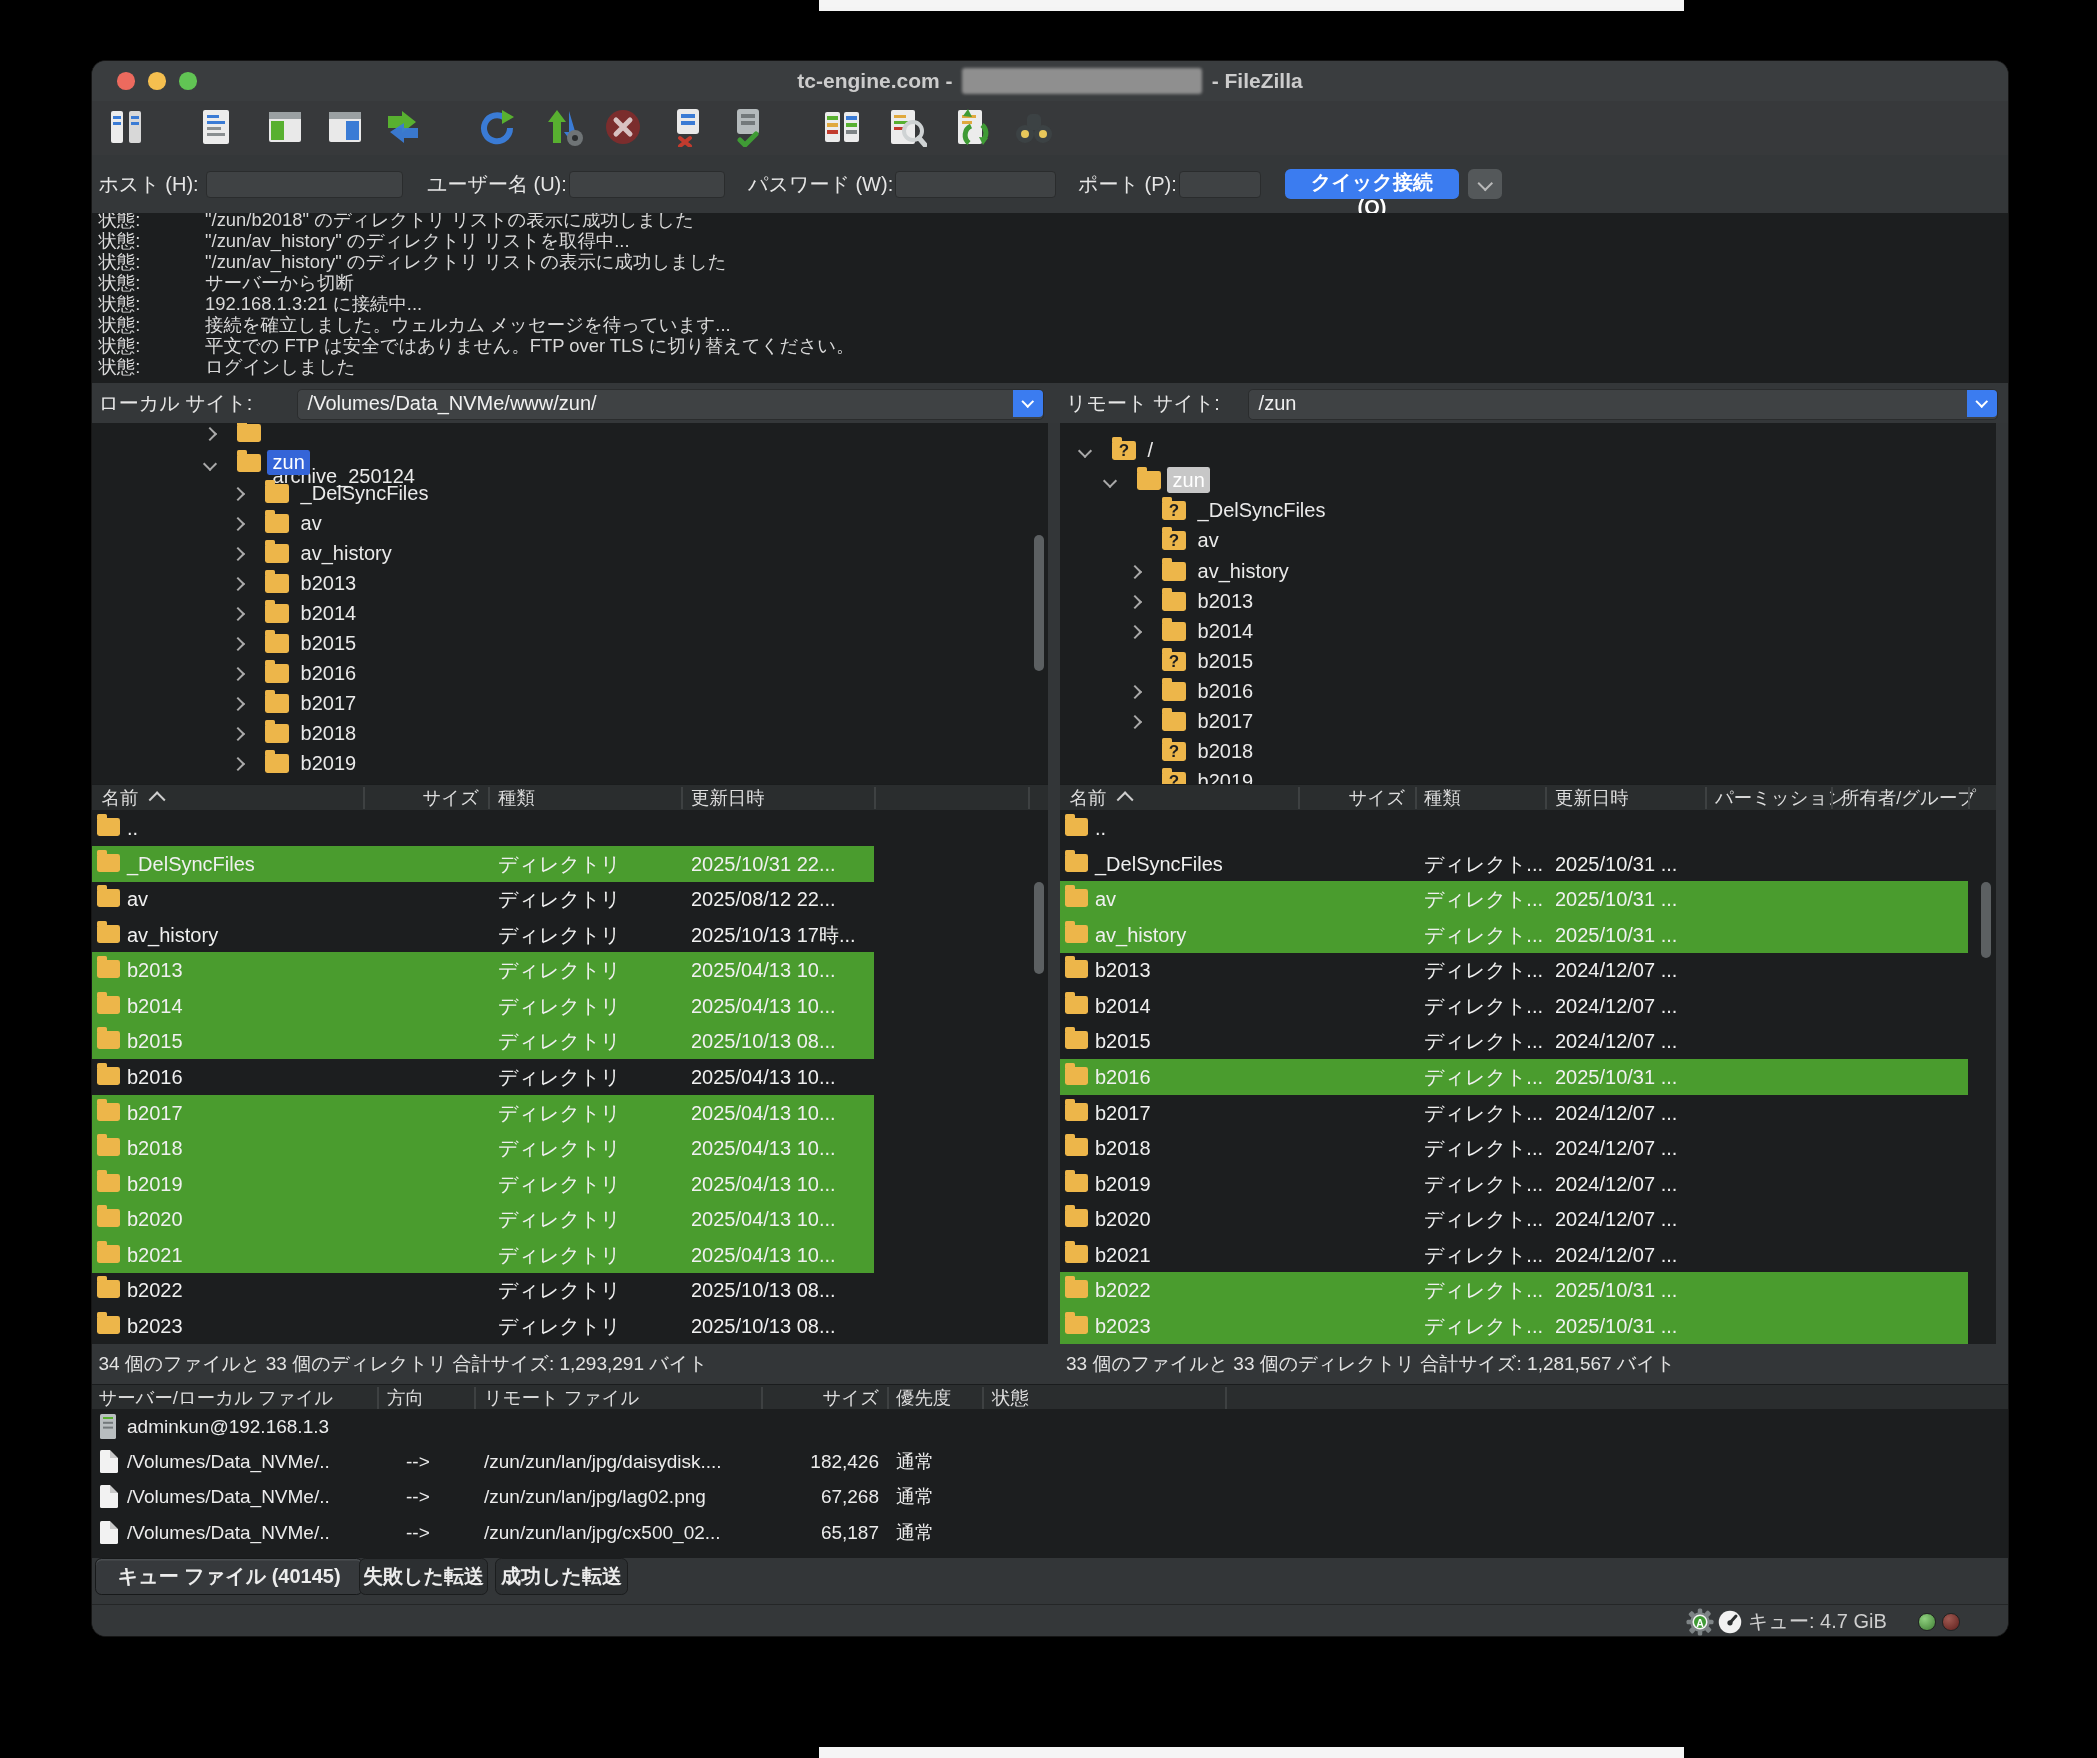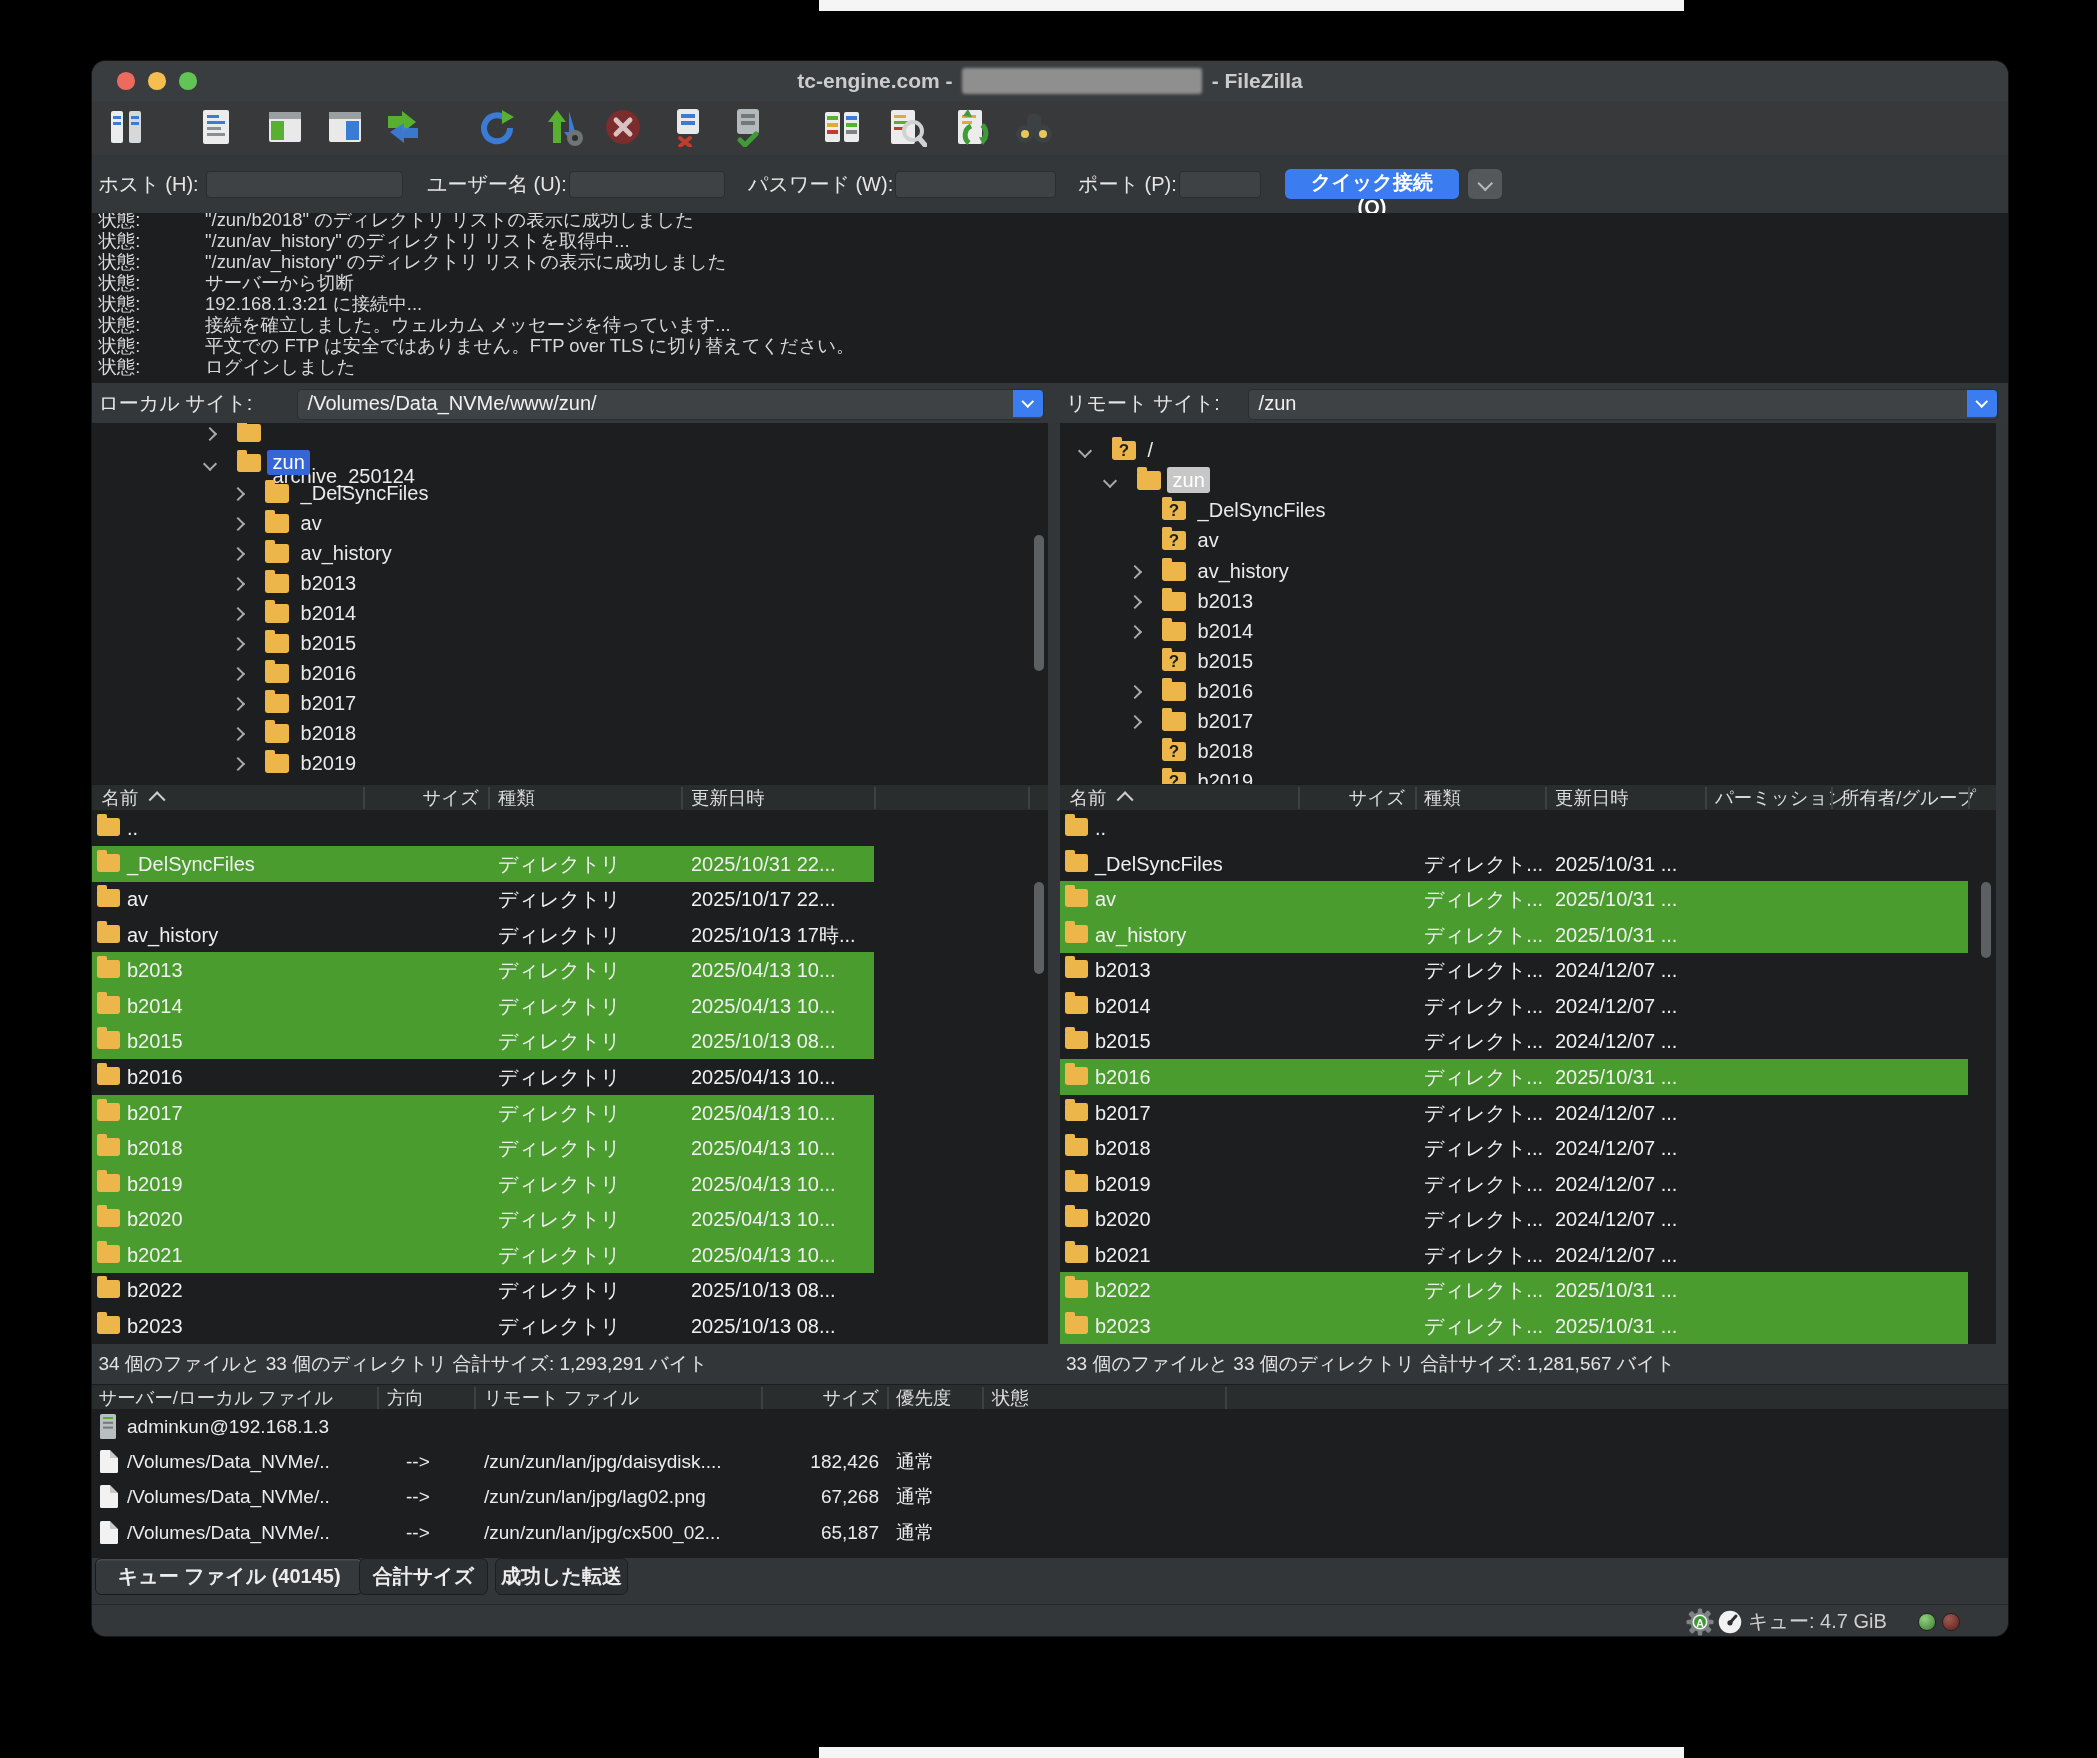--- a/index.html
+++ b/index.html
@@ -450,21 +450,21 @@
           <div class="selbar" style="width: 782px;"></div>
           <div class="folder"></div>
           <div class="cell" style="left: 35px;">_DelSyncFiles</div>
           <div class="cell" style="left: 406px;">ディレクトリ</div>
           <div class="cell" style="left: 599px;">2025/10/31 22...</div>
         </div>
         <div class="lrow" style="top: 71px;">
           <div class="folder"></div>
           <div class="cell" style="left: 35px;">av</div>
           <div class="cell" style="left: 406px;">ディレクトリ</div>
-          <div class="cell" style="left: 599px;">2025/10/17 22...</div>
+          <div class="cell" style="left: 599px;">2025/08/12 22...</div>
         </div>
         <div class="lrow" style="top: 107px;">
           <div class="folder"></div>
           <div class="cell" style="left: 35px;">av_history</div>
           <div class="cell" style="left: 406px;">ディレクトリ</div>
           <div class="cell" style="left: 599px;">2025/10/13 17時...</div>
         </div>
         <div class="lrow" style="top: 142px;">
           <div class="selbar" style="width: 782px;"></div>
           <div class="folder"></div>
@@ -681,21 +681,21 @@
           <div class="cell" style="left: 35px;">/Volumes/Data_NVMe/..</div>
           <div class="cell" style="left: 314px;">--&gt;</div>
           <div class="cell" style="left: 392px;">/zun/zun/lan/jpg/cx500_02...</div>
           <div class="cell rt" style="right: 1129px;">65,187</div>
           <div class="cell" style="left: 804px;">通常</div>
         </div>
       </div>
 
     <div class="tabsrow">
       <div class="qtab selected" style="left:3.2px;width:268px">キュー ファイル (40145)</div>
-      <div class="qtab" style="left:267px;width:129px">合計サイズ</div>
+      <div class="qtab" style="left:267px;width:129px">失敗した転送</div>
       <div class="qtab" style="left:403px;width:133px">成功した転送</div>
     </div>
 
     <div class="bottombar">
       <span class="bicon" style="left:1593px">
         <svg viewBox="0 0 40 40">
             <g fill="#7e8486">
               <rect x="17" y="2" width="6" height="8" rx="2"></rect>
               <rect x="17" y="30" width="6" height="8" rx="2"></rect>
               <rect x="2" y="17" width="8" height="6" rx="2"></rect>

